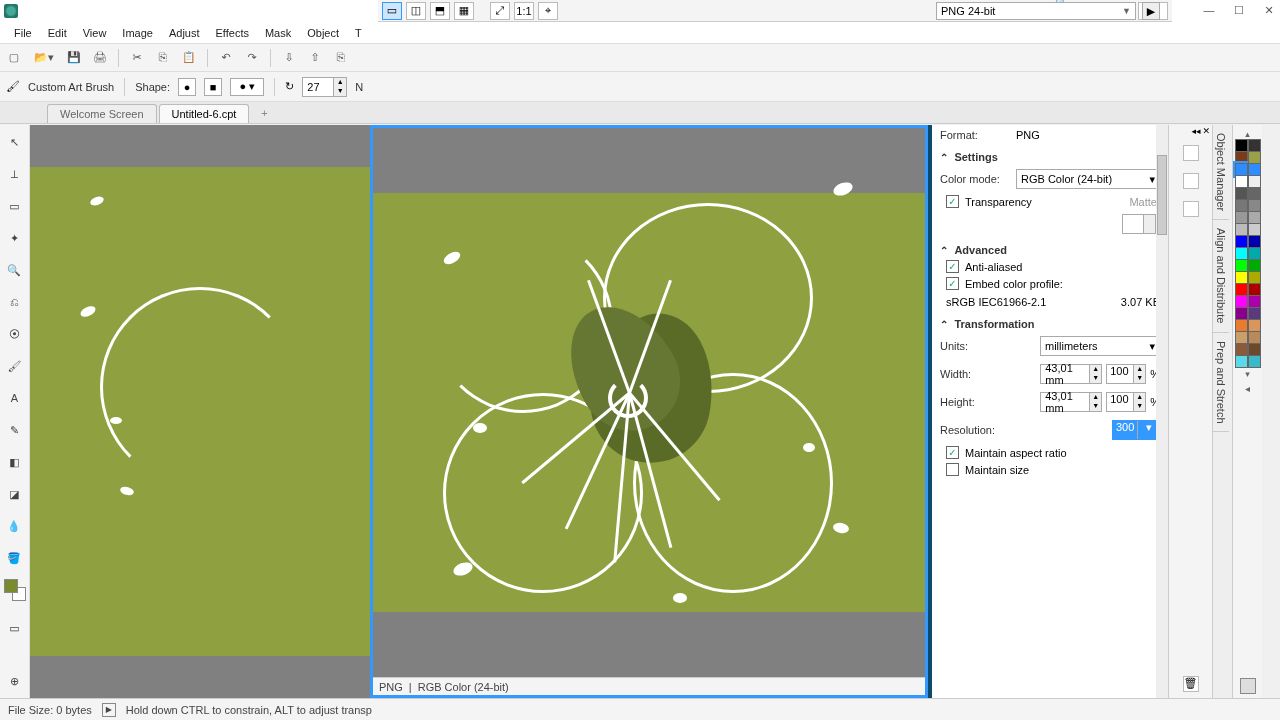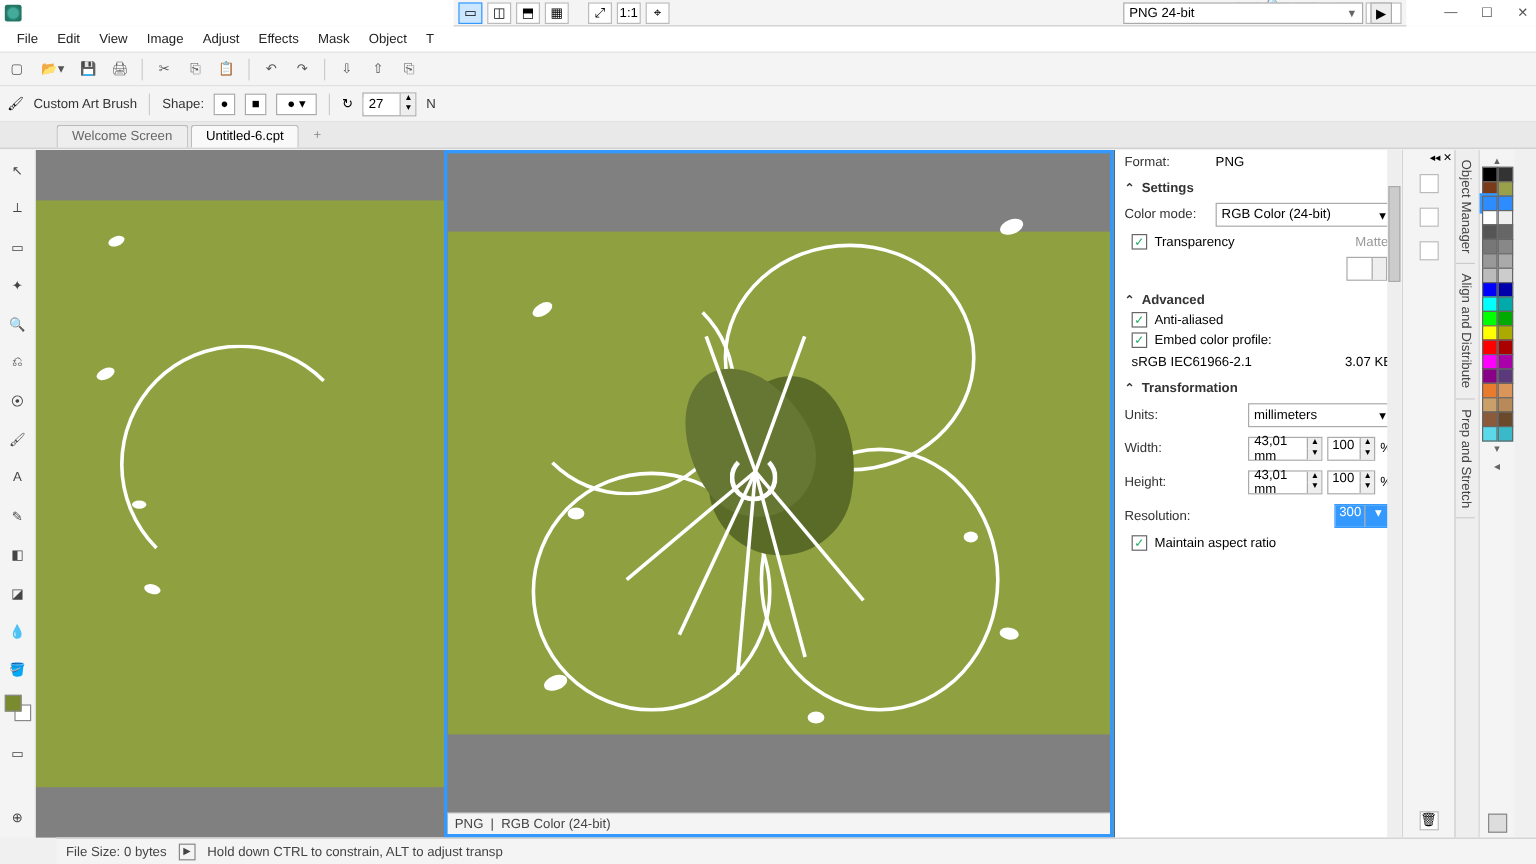--- a/index.html
+++ b/index.html
@@ -52,21 +52,21 @@
 
 
 .preview-col { width:558px; background:#808080; border:3px solid #3399ff; display:flex; flex-direction:column;}
 .view-btn { width:20px; height:18px; border:1px solid #bbb; background:#fff; cursor:pointer; display:flex; align-items:center; justify-content:center;}
 .view-btn.active { background:#cde6ff; border-color:#3399ff;}
 .preview-canvas { flex:1; background:#808080; position:relative; overflow:hidden;}
 .preview-art { position:absolute; top:65px; left:0; right:0; bottom:65px; background:#8ea03f;}
 .preview-status { height:18px; background:#f4f4f4; border-top:1px solid #ccc; padding:0 6px; display:flex; align-items:center; gap:6px; color:#444;}
 
 
-.export-panel { width:240px; background:#fff; border-left:1px solid #0c4a6e; position:relative; display:flex; flex-direction:column;}
+.export-panel { width:240px; background:#fff; border-left:4px solid #0c4a6e; position:relative; display:flex; flex-direction:column;}
 .panel-row { display:flex; align-items:center; padding:4px 8px; gap:6px;}
 .panel-row label { color:#333; min-width:70px;}
 .panel-row select, .panel-row .combo { flex:1; height:20px; border:1px solid #aaa; background:#fff; padding:0 4px; display:flex; align-items:center; justify-content:space-between;}
 .section-header { display:flex; align-items:center; gap:6px; padding:6px 8px 2px; font-weight:bold; color:#333;}
 .section-header .chev { font-size:10px; }
 .chk-row { display:flex; align-items:center; gap:6px; padding:2px 8px 2px 14px;}
 .chk { width:13px; height:13px; border:1px solid #666; background:#fff; display:flex; align-items:center; justify-content:center; font-size:10px; color:#2a6;}
 .matte-box { width:34px; height:20px; border:1px solid #aaa; background:#fff; display:flex;}
 .matte-box .drop { width:12px; border-left:1px solid #aaa; background:#eee;}
 .dim-input { width:62px; height:20px; border:1px solid #aaa; display:flex; align-items:center; background:#fff;}
@@ -88,21 +88,21 @@
 .swatch-row { display:flex;}
 
 
 .dialog-top-toolbar { position:absolute; top:0; left:378px; right:108px; height:22px; background:#f4f4f4; border-bottom:1px solid #ccc; display:flex; align-items:center; padding:0 4px; gap:4px;}
 .dialog-top-toolbar .spacer{flex:1;}
 .format-combo { position:absolute; top:2px; left:936px; width:200px; height:18px; border:1px solid #aaa; background:#fff; display:flex; align-items:center; justify-content:space-between; padding:0 4px;}
 .format-combo .dd{font-size:9px;color:#666;}
 .play-btn { position:absolute; top:2px; left:1142px; width:18px; height:18px; border:1px solid #aaa; background:#eee; display:flex; align-items:center; justify-content:center; cursor:pointer;}
 
 
-.statusbar { position:absolute; left:0; right:0; bottom:0; height:22px; background:#f4f4f4; border-top:1px solid #ccc; display:flex; align-items:center; padding:0 8px; gap:10px; color:#444;margin-left:47px;}
+.statusbar { position:absolute; left:0; right:0; bottom:0; height:22px; background:#f4f4f4; border-top:1px solid #ccc; display:flex; align-items:center; padding:0 8px; gap:10px; color:#444;}
 .statusbar .play{width:14px;height:14px;border:1px solid #888;display:flex;align-items:center;justify-content:center;font-size:8px;}
 
 
 .stroke { position:absolute; border:3px solid #fff; border-radius:50%; background:transparent;}
 .dark-blob { position:absolute; background:#5a6b28; border-radius:50% 50% 50% 50% / 60% 60% 40% 40%; transform-origin:center;}
 
 
 .vscroll { position:absolute; right:0; top:0; bottom:0; width:12px; background:#eee;}
 .vscroll .thumb{position:absolute;left:1px;right:1px;top:30px;height:80px;background:#ccc;border:1px solid #aaa;}
 
@@ -375,20 +375,24 @@
       <div style="margin-left:auto">
         <div class="res-combo">
           <span>300</span>
           <span class="dd">▾</span>
         </div>
       </div>
     </div>
     <div class="chk-row">
       <div class="chk">✓</div>
       <span>Maintain aspect ratio</span>
+    </div>
+    <div class="chk-row">
+      <div class="chk"></div>
+      <span>Maintain size</span>
     </div>
 
     <div class="vscroll">
         <div class="thumb"></div>
       </div>
   </div>
 
   <div style="width:44px;background:#f4f4f4;border-left:1px solid #ccc;display:flex;flex-direction:column;align-items:center">
     <div style="height:14px;width:100%;display:flex;justify-content:flex-end;gap:2px;padding:1px 2px">
       <span style="font-size:9px;cursor:pointer">◂◂</span>

